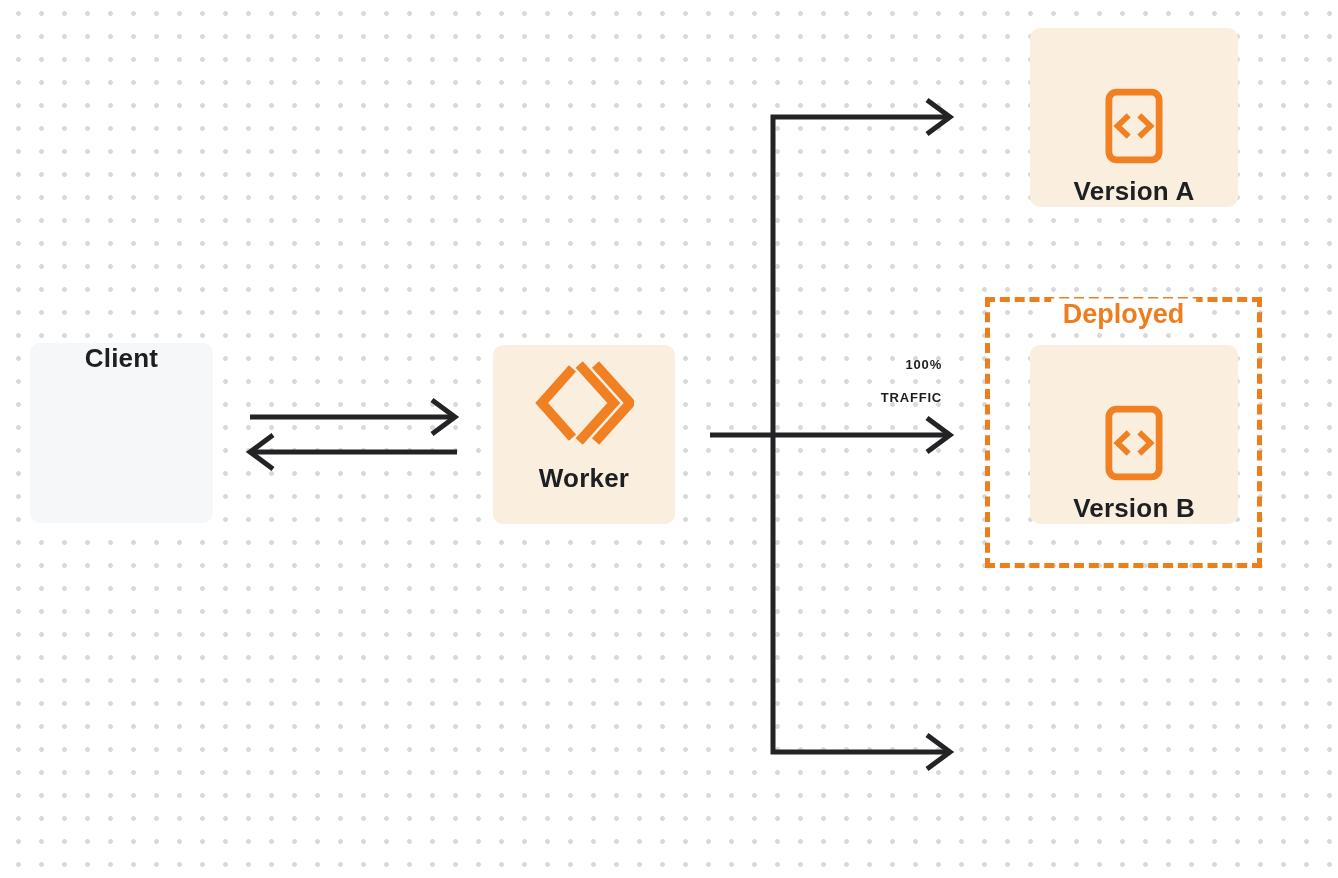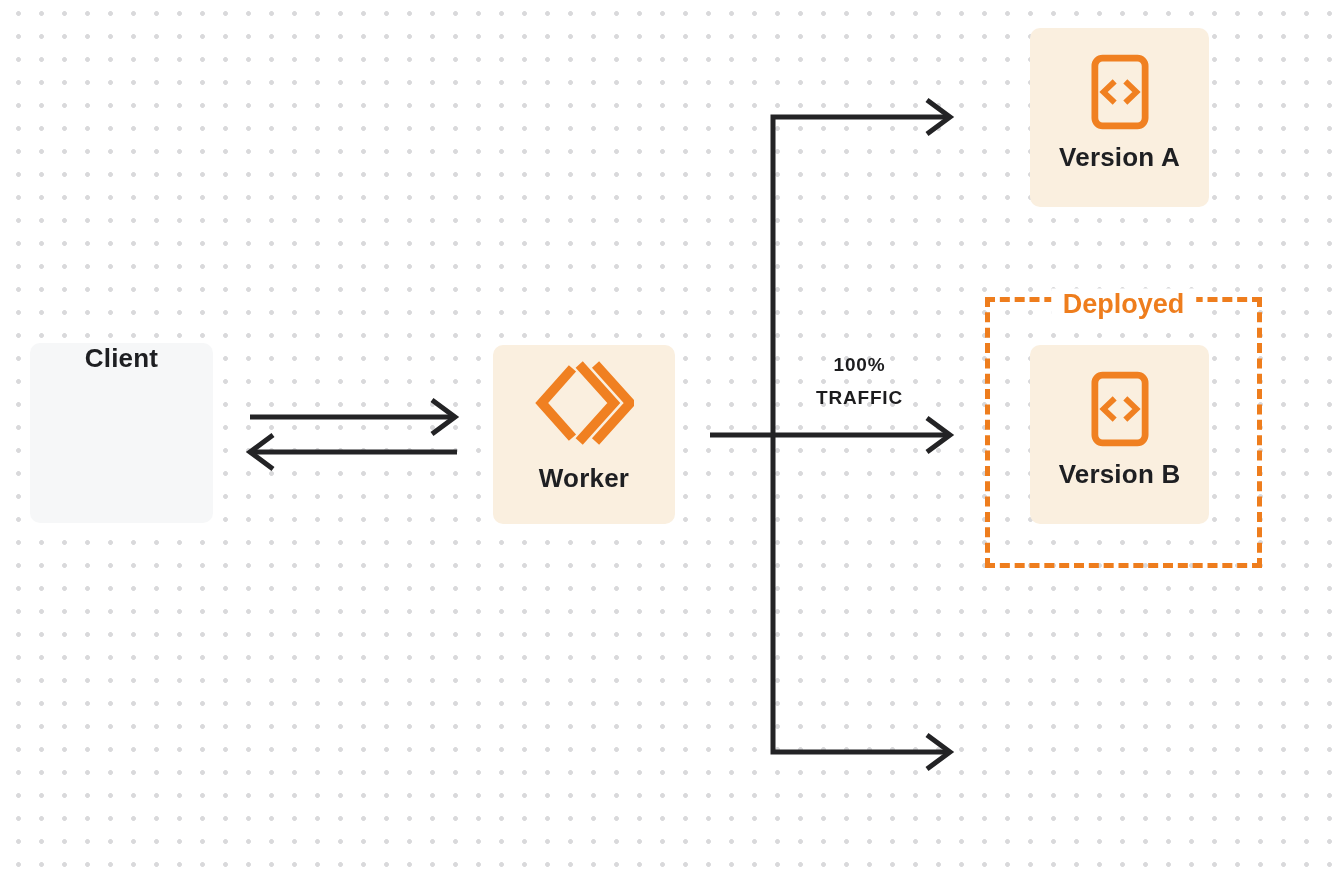--- a/index.html
+++ b/index.html
@@ -43,55 +43,55 @@
   .worker {
     left: 493px; top: 345px;
     width: 182px; height: 179px;
     background: #faefdf;
     justify-content: flex-start;
     padding-top: 12px;
     gap: 14px;
   }
   .version {
     left: 1030px;
-    width: 179px; height: 179px;
+    width: 208px; height: 179px;
     background: #faefdf;
-    justify-content: flex-start;
+    justify-content: flex-end;
     padding-top: 26px;
     gap: 12px;
   }
   .version-a { top: 28px; }
   .version-b { top: 345px; }
   .version-c { top: 662px; }
 
   .deployed-box {
     position: absolute;
     left: 985px; top: 297px;
     width: 277px; height: 271px;
     border: 5px dashed #ee7d1d;
     box-sizing: border-box;
   }
   .deployed-label {
     position: absolute;
-    left: 50%; top: 2px;
+    left: 50%; top: 12px;
     transform: translate(-50%, -50%);
     background: #ffffff;
     padding: 0 12px;
     font-weight: 700;
     font-size: 27px;
     color: #ee7d1d;
     white-space: nowrap;
   }
   .traffic-label {
     position: absolute;
     left: 777px; top: 348px;
     width: 165px;
-    text-align: center;
+    text-align: right;
     font-weight: 700;
-    font-size: 19px;
+    font-size: 13px;
     line-height: 33px;
     color: #1d1d1f;
     letter-spacing: 0.8px;
   }
 </style>
 </head>
 <body>
 
 <div class="canvas">
 

